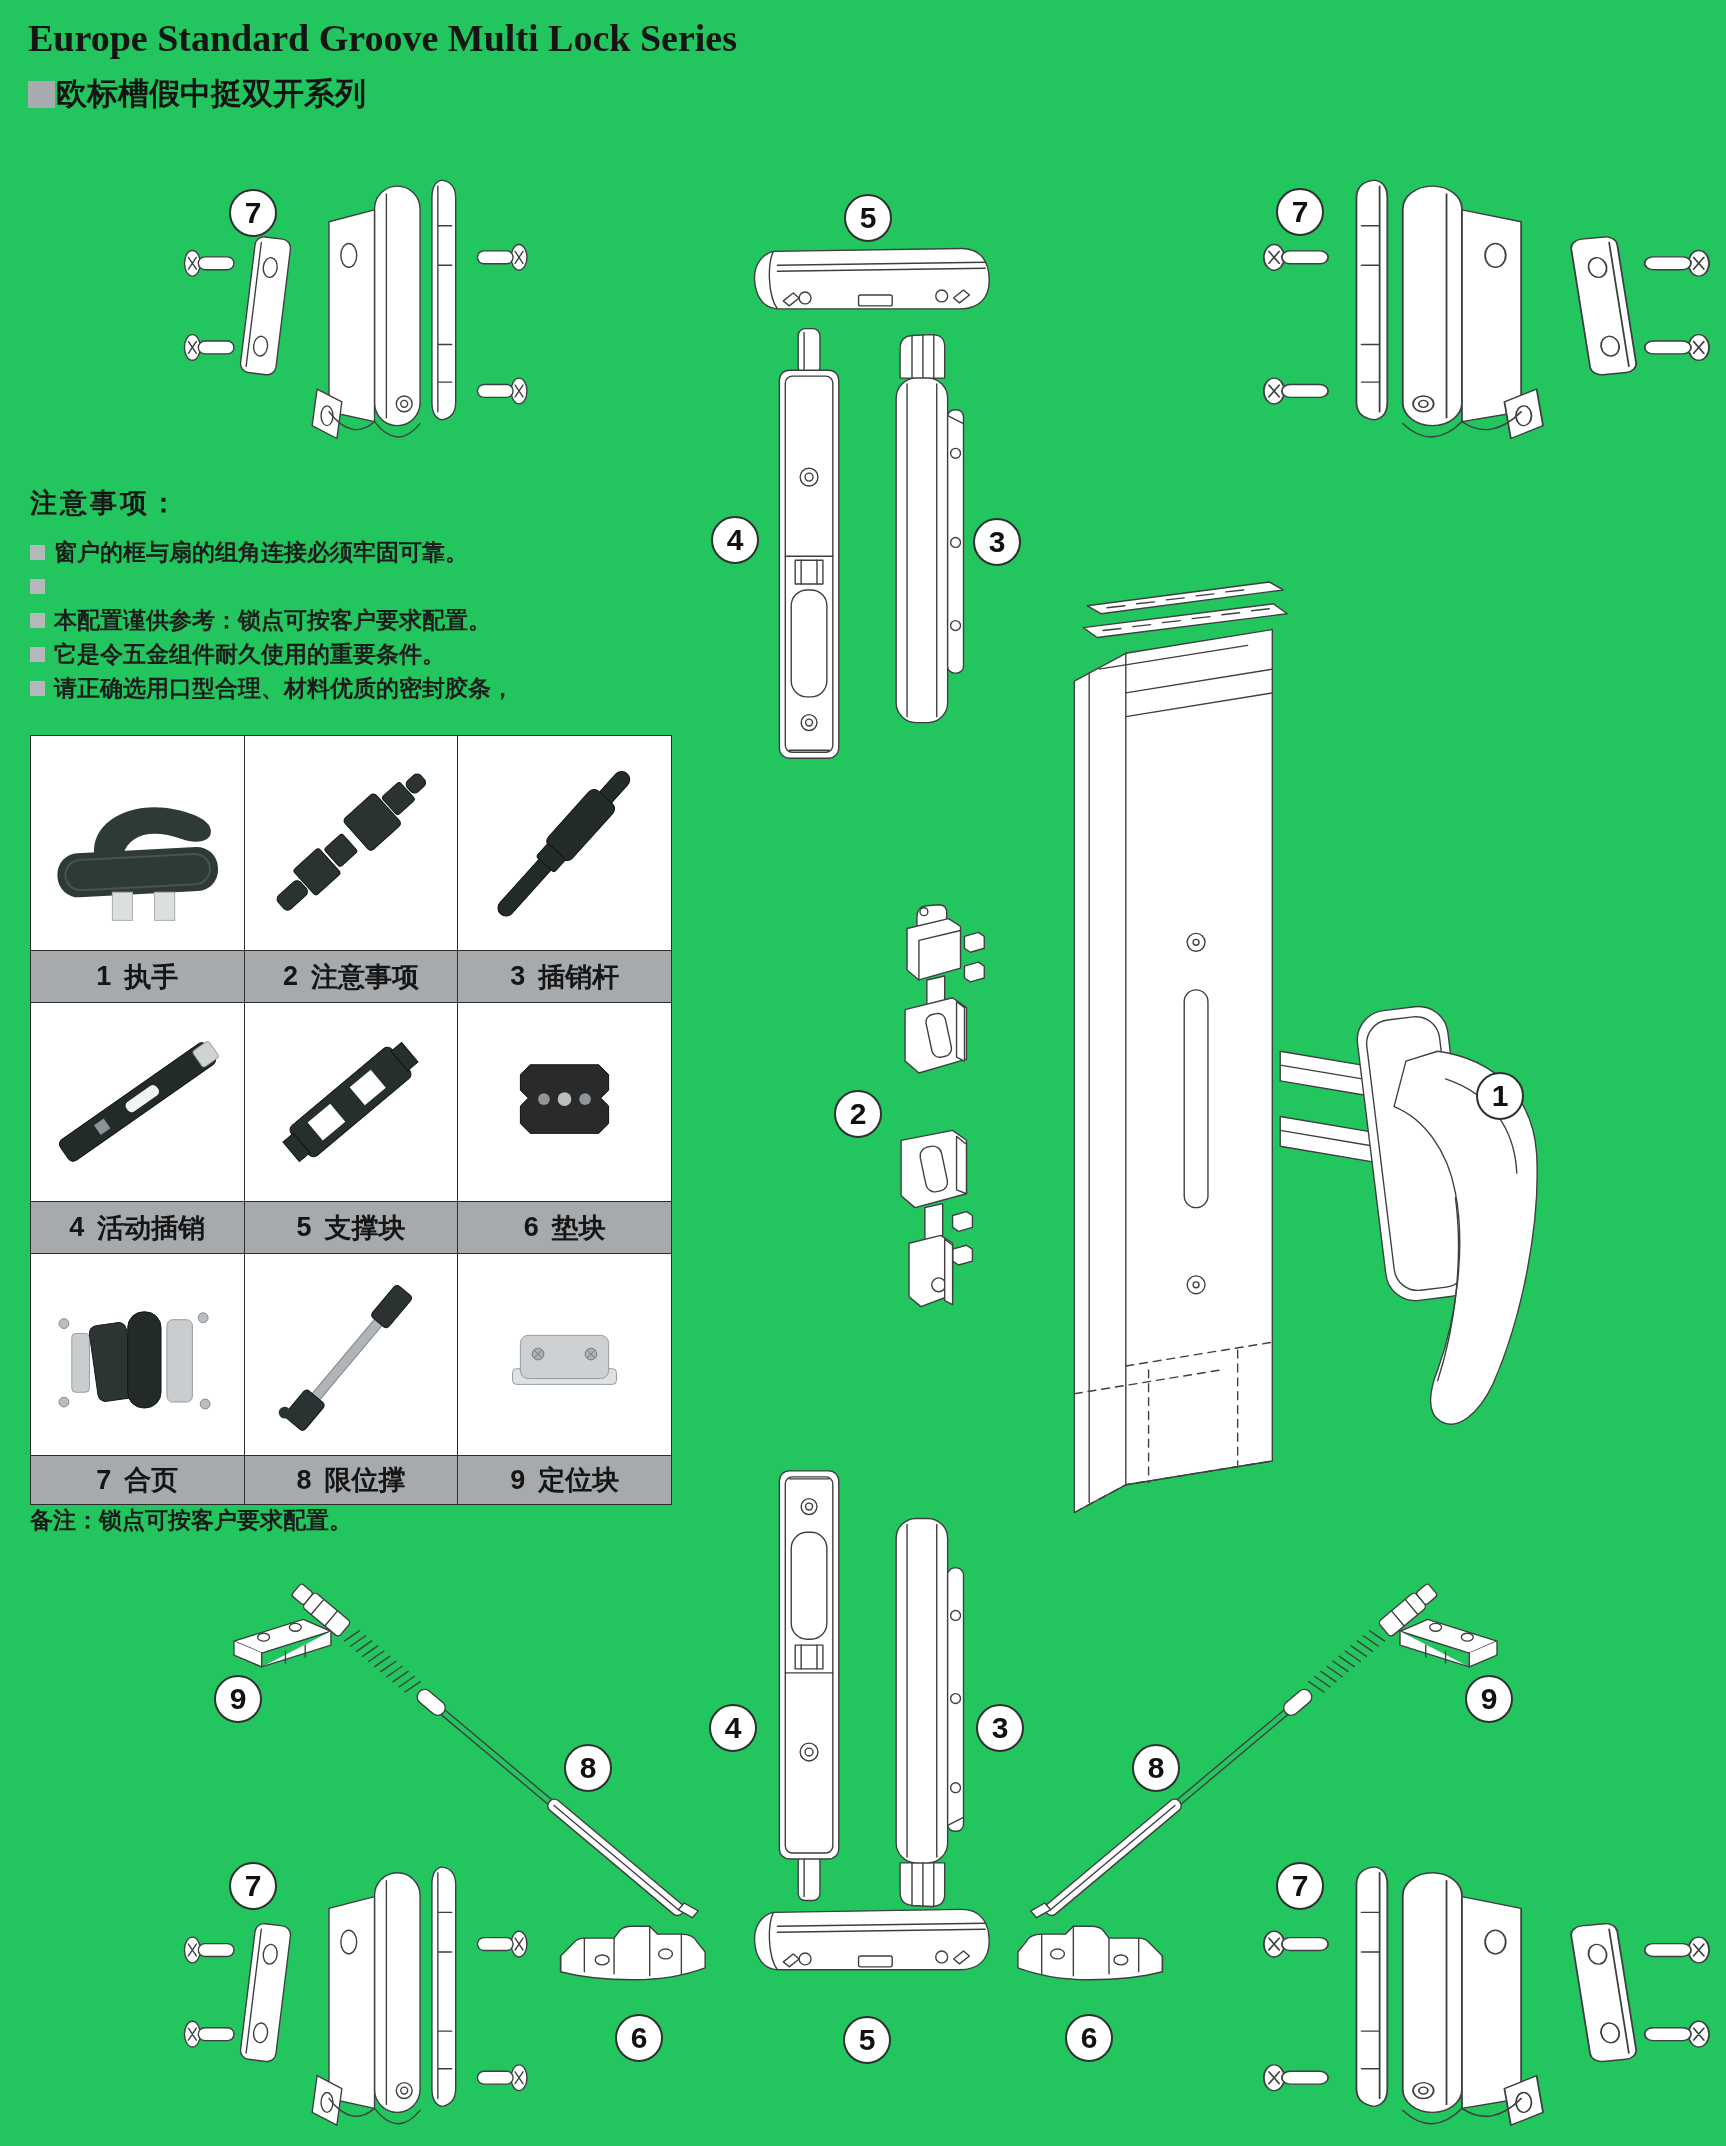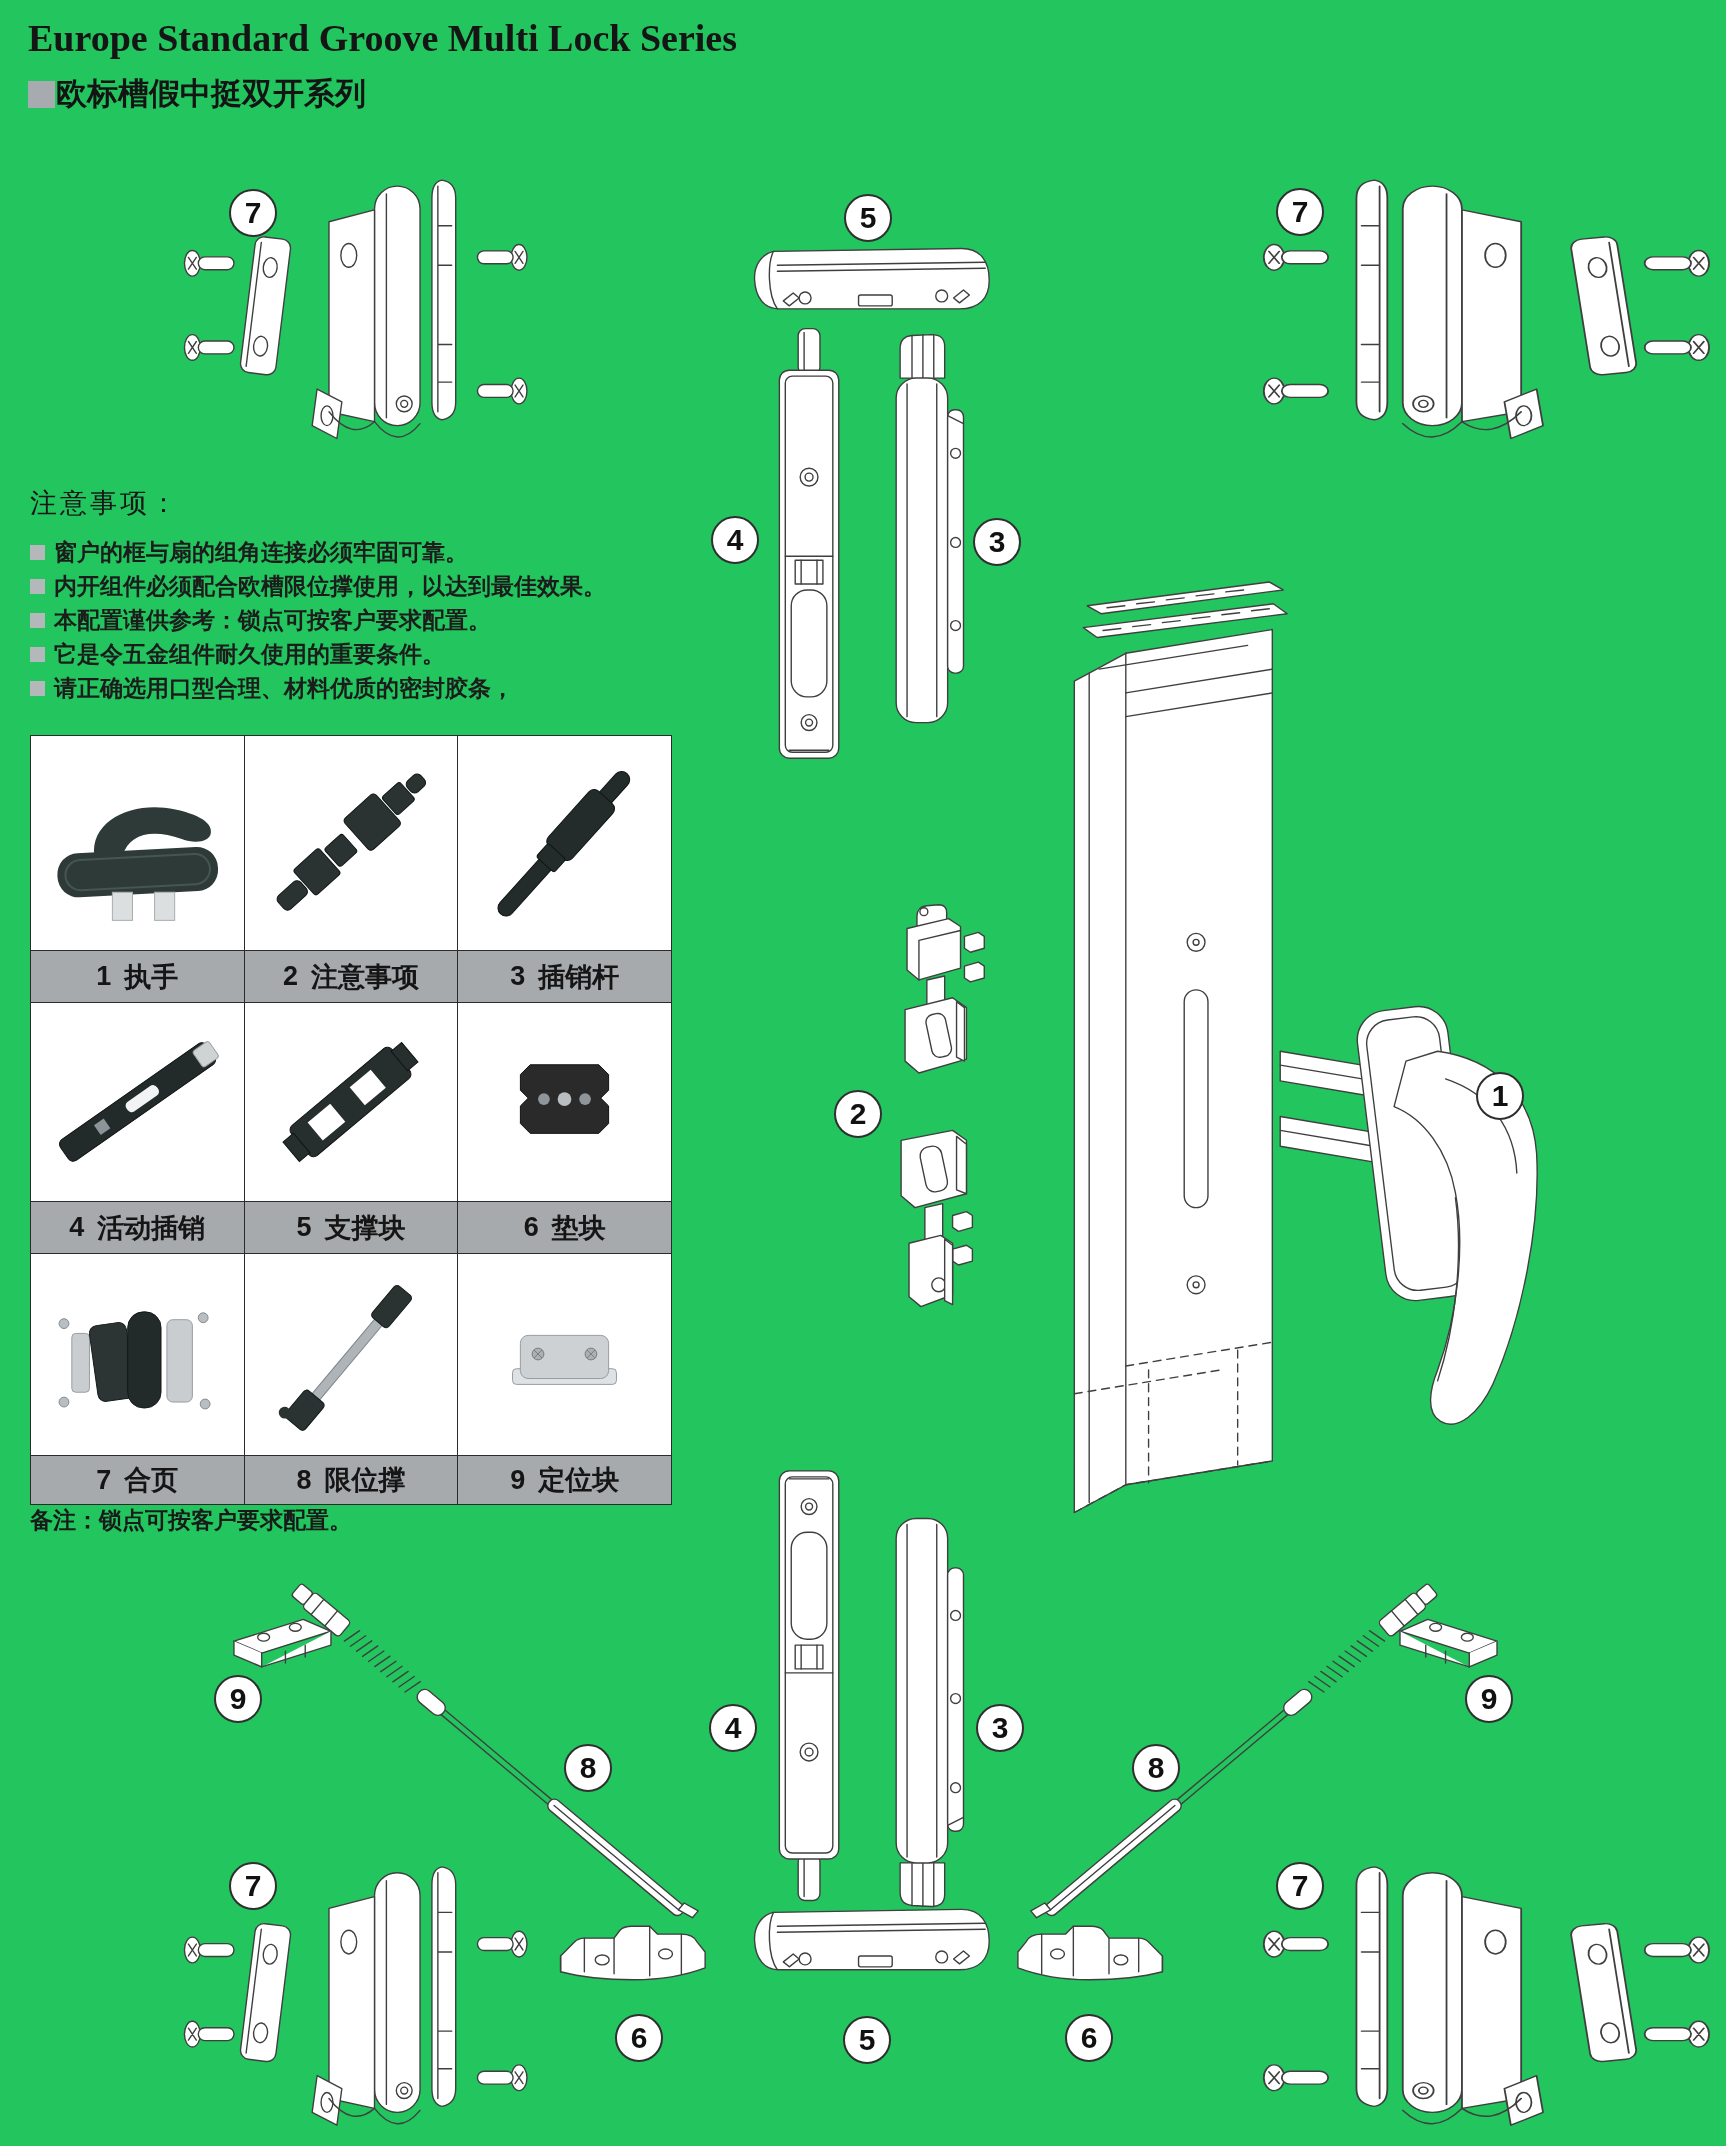--- a/index.html
+++ b/index.html
@@ -7,21 +7,21 @@
         font-family:"Liberation Sans", sans-serif;color:#111;}
   .art{position:absolute;left:0;top:0;width:1727px;height:2146px;}
 
   .title-en{position:absolute;left:28px;top:16px;margin:0;
             font-family:"Liberation Serif", serif;font-size:38px;font-weight:700;color:#151515;}
   .subtitle{position:absolute;left:28px;top:73px;display:flex;align-items:center;gap:1px;}
   .subtitle .sq{width:27px;height:27px;background:#a7abaf;}
   .title-cn{margin:0;font-size:31px;font-weight:700;color:#141414;}
 
   .notes{position:absolute;left:30px;top:485px;}
-  .notes-heading{font-size:27px;font-weight:400;letter-spacing:3px;margin-bottom:14px;color:#161616;}
+  .notes-heading{font-size:27px;font-weight:700;letter-spacing:3px;margin-bottom:14px;color:#161616;}
   .note-line{display:flex;align-items:center;gap:9px;height:34px;}
   .note-line .sq{width:15px;height:15px;background:#b4b8bb;flex:none;}
   .note-text{font-size:23px;font-weight:600;color:#1c1c1c;white-space:nowrap;}
 
   .parts-table{position:absolute;left:30px;top:735px;width:640px;
                display:grid;grid-template-columns:1fr 1fr 1fr;
                grid-template-rows:214px 51px 198px 51px 201px 48px;
                border:1px solid #2b2b2b;background:#2b2b2b;grid-gap:1px;}
   .photo-cell{background:#ffffff;display:flex;align-items:center;justify-content:center;overflow:hidden;}
   .label-cell{background:#a6aaad;display:flex;align-items:center;justify-content:center;
@@ -260,21 +260,20 @@
   </div>
 
   <div class="notes">
     <div class="notes-heading">注意事项：</div>
     <div class="note-line">
       <span class="sq"></span>
       <span class="note-text">窗户的框与扇的组角连接必须牢固可靠。</span>
     </div>
     <div class="note-line">
       <span class="sq"></span>
-      <span class="note-text">内开组件必须配合欧槽限位撑使用，以达到最佳效果。</span>
     </div>
     <div class="note-line">
       <span class="sq"></span>
       <span class="note-text">本配置谨供参考：锁点可按客户要求配置。</span>
     </div>
     <div class="note-line">
       <span class="sq"></span>
       <span class="note-text">它是令五金组件耐久使用的重要条件。</span>
     </div>
     <div class="note-line">

